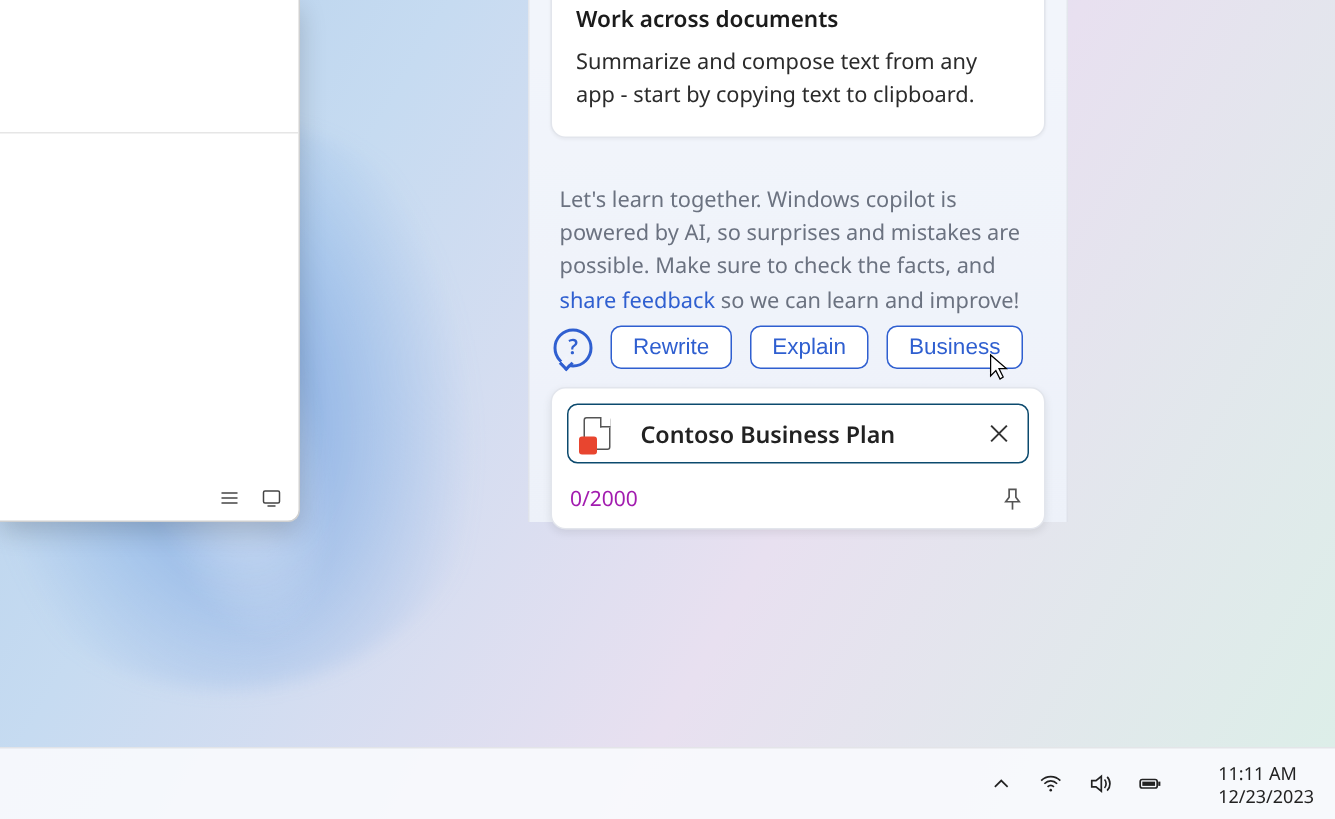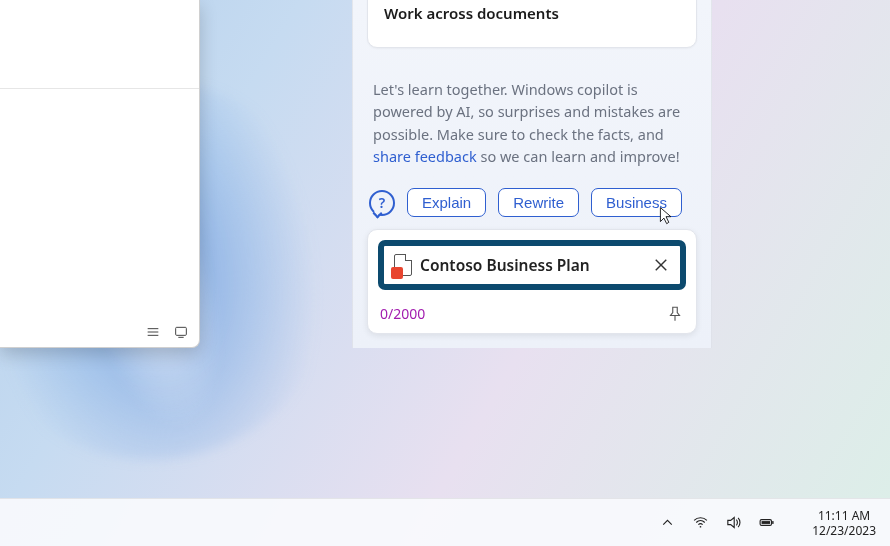--- a/index.html
+++ b/index.html
@@ -87,22 +87,22 @@
   .cursor {
     position: absolute; width: 14px; height: 20px; pointer-events: none;
   }
 
   .input-card {
     background: #fff; border: 1px solid #e2e5ec; border-radius: 10px;
     box-shadow: 0 2px 6px rgba(0,0,0,.08);
     margin-bottom: 14px;
   }
   .attachment {
-    margin: 10px 10px 0; border: 6px solid #0c4a6e; border-radius: 7px;
-    display: flex; align-items: center; gap: 8px; padding: 8px 10px;
+    margin: 10px 10px 0; border: 1px solid #0c4a6e; border-radius: 7px;
+    display: flex; align-items: center; gap: 20px; padding: 8px 10px;
   }
   .doc-icon { width: 18px; height: 22px; position: relative; }
   .doc-icon .page {
     position: absolute; inset: 0; border: 1.3px solid #555; border-radius: 2px; background: #fff;
   }
   .doc-icon .fold {
     position: absolute; top: 0; right: 0; width: 7px; height: 7px;
     border-left: 1.3px solid #555; border-bottom: 1.3px solid #555; background: #fff;
   }
   .doc-icon .badge {
@@ -123,21 +123,21 @@
   
   .taskbar {
     position: absolute; left: 0; right: 0; bottom: 0; height: 48px;
     background: rgba(248,250,253,.92);
     border-top: 1px solid rgba(0,0,0,.08);
     display: flex; align-items: center; justify-content: flex-end; gap: 16px;
     padding: 0 14px; color: #222;
   }
   .taskbar svg { width: 17px; height: 17px; stroke: #222; fill: none; stroke-width: 1.6; }
   .tray { display: flex; align-items: center; gap: 16px; }
-  .clock { text-align: center; font-size: 12px; line-height: 1.25; margin-left: 21px; }
+  .clock { text-align: left; font-size: 12px; line-height: 1.25; margin-left: 21px; }
 </style>
 </head>
 <body>
 
 <div class="desktop">
   <div class="swirl"></div>
   <div class="swirl2"></div>
 
   <div class="app-window">
     <div class="hr"></div>
@@ -154,35 +154,36 @@
             <rect x="4" y="5" width="16" height="12" rx="1.5"></rect>
             <line x1="8" y1="20" x2="16" y2="20"></line>
           </svg>
       </span>
     </div>
   </div>
 
   <div class="copilot">
     <div class="tip-card">
       <div class="tip-title">Work across documents</div>
+      <div class="tip-body">Summarize and compose text from any app - start by copying text to clipboard.</div>
     </div>
 
     <div class="disclaimer">
       <span>Let's learn together. Windows copilot is powered by AI, so surprises and mistakes are possible. Make sure to check the facts, and </span><span class="link">share feedback</span><span> so we can learn and improve!</span>
     </div>
 
     <div class="spacer"></div>
 
     <div class="actions-row" style="position:relative;">
       <span class="help-circle">
         <span>?</span>
         <span class="help-tail"></span>
       </span>
+      <button class="pill">Rewrite</button>
       <button class="pill">Explain</button>
-      <button class="pill">Rewrite</button>
       <button class="pill">Business</button>
       <svg class="cursor" style="left:290px; top:18px;" viewBox="0 0 20 28">
         <path d="M2 2 L2 22 L7 17 L11 25 L14 23 L10 15 L17 15 Z" fill="#fff" stroke="#000" stroke-width="1.2"></path>
       </svg>
     </div>
 
     <div class="input-card">
       <div class="attachment">
         <span class="doc-icon">
           <span class="page"></span>

